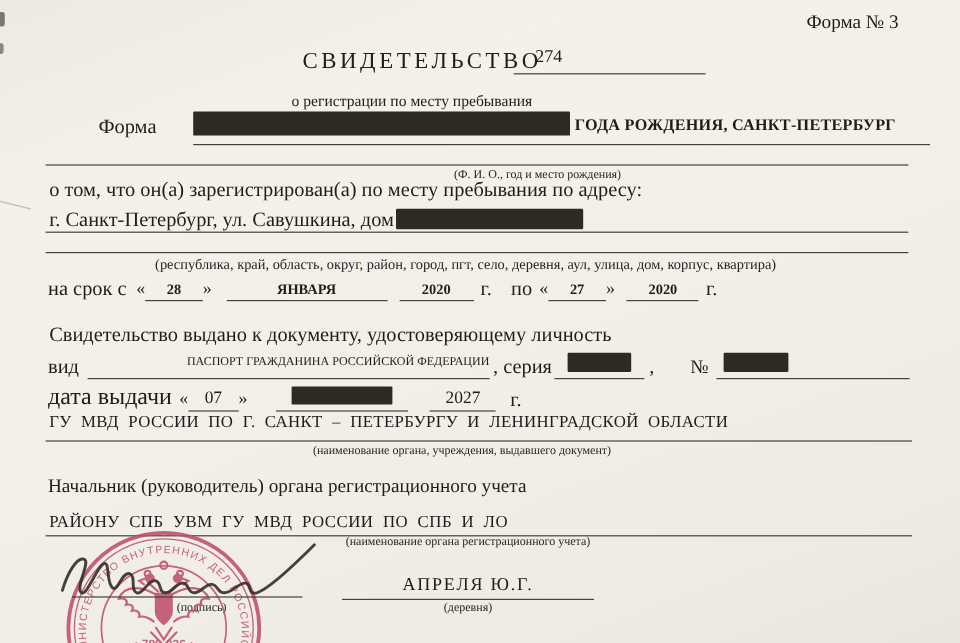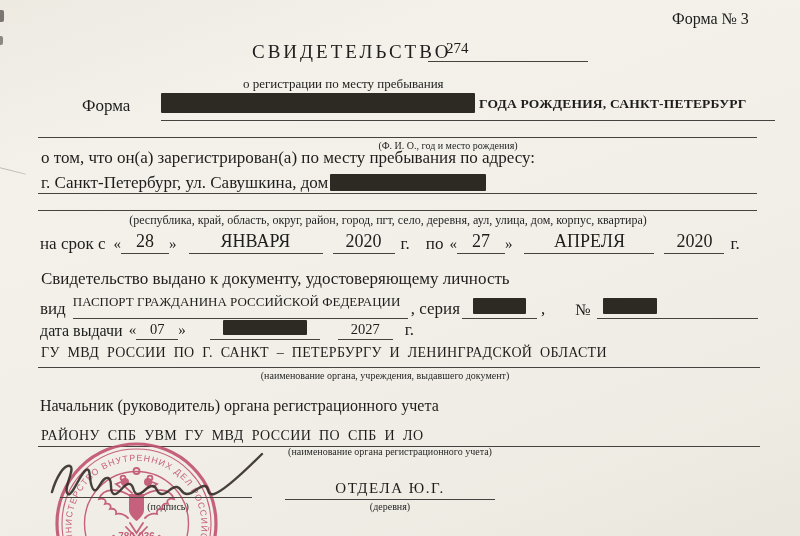--- a/index.html
+++ b/index.html
@@ -10,21 +10,21 @@
     overflow:hidden;
     background:linear-gradient(160deg,#edeae2 0%,#f3f1ea 22%,#f1efe8 55%,#eeebe3 85%,#e9e6de 100%);
     font-family:"Liberation Serif","DejaVu Serif",serif;
     color:#1e1d1b;
   }
   .abs{position:absolute;white-space:nowrap;}
   .cap{font-size:10px;color:#262626;text-align:center;white-space:nowrap;}
   .hr{border-top:1.5px solid #45433f;height:0;}
   .ul{border-bottom:1.6px solid #45433f;}
   .redact{display:inline-block;background:#2d2923;border-radius:1px;}
-  .uv{font-weight:normal;font-size:18px;text-align:center;padding-bottom:1px;}
+  .uv{font-weight:bold;font-size:12px;text-align:center;padding-bottom:1px;}
   .flexrow{display:flex;align-items:flex-end;}
   .q{font-size:15px;padding-bottom:1px;}
   
   .form-no{left:672px;top:10px;font-size:16px;}
   .title{left:252px;top:41px;font-size:19px;letter-spacing:3px;color:#21201e;}
   .cert-no{left:428px;top:40px;width:142px;height:21px;padding-left:18px;font-size:15px;}
   .subtitle{left:243px;top:76px;font-size:13px;}
   
   .issued-label{left:82px;top:96px;font-size:17px;}
   .issued-line{left:161px;top:93px;width:614px;height:27px;display:flex;align-items:flex-start;}
@@ -40,31 +40,31 @@
   .cap-addr{left:38px;top:213px;width:700px;font-size:12px;}
   
   .period{left:40px;top:231px;width:718px;font-size:17px;}
   .p-label{margin-right:8px;}
   .w48{width:48px;} .w134{width:134px;} .w130{width:130px;} .w62{width:62px;} .w60{width:60px;}
   .ml6{margin-left:6px;} .ml10{margin-left:10px;} .ml12{margin-left:12px;} .ml16{margin-left:16px;} .ml18{margin-left:18px;} .ml24{margin-left:24px;}
   .intro{left:41px;top:269px;font-size:17px;}
   
   .vid{left:40px;top:294px;width:718px;}
   .vid-label{font-size:17px;margin-right:4px;}
-  .vid-type{width:335px;font-size:13px;text-align:left;padding-bottom:8px;margin-left:3px;}
+  .vid-type{width:335px;font-size:10px;text-align:right;padding-bottom:8px;margin-left:3px;}
   .vid-series-label{font-size:17px;margin-left:3px;}
   .vid-series{width:75px;margin-left:2px;text-align:center;padding-bottom:0;}
   .vid-series .redact{width:53px;height:16px;}
   .vid-comma{font-size:17px;margin-left:4px;}
   .vid-num-label{font-size:16px;margin-left:30px;}
   .vid-num{flex:1;margin-left:6px;padding-bottom:0;}
   .vid-num .redact{width:54px;height:16px;margin-left:6px;}
   
   .idate{left:40px;top:320px;}
-  .idate-label{font-size:16px;margin-right:6px;}
+  .idate-label{font-size:20px;margin-right:6px;}
   .w42{width:42px;} .uv-n{font-weight:normal;font-size:14.5px;text-align:center;padding-bottom:1px;}
   .w110{width:110px;text-align:center;} .w110 .redact{width:84px;height:15px;}
   .w55{width:55px;}
   .gsuffix{font-size:17px;}
   
   .issuer{left:38px;top:345px;width:719px;height:22px;font-size:14px;word-spacing:4px;padding-left:3px;letter-spacing:.3px;}
   .cap-issuer{left:38px;top:370px;width:694px;}
   
   .auth-label{left:40px;top:397px;font-size:16px;}
   .auth-v1{left:458px;top:394px;width:299px;height:24px;font-size:14px;word-spacing:3px;padding-left:6px;display:flex;align-items:flex-end;padding-bottom:2px;}
@@ -115,21 +115,20 @@
     <span class="q">«</span>
     <span class="ul uv w48">28</span>
     <span class="q">»</span>
     <span class="ul uv w134 ml12">ЯНВАРЯ</span>
     <span class="ul uv w62 ml10">2020</span>
     <span class="ml6">г.</span>
     <span class="ml16">по</span>
     <span class="q ml6">«</span>
     <span class="ul uv w48">27</span>
     <span class="q">»</span>
-    <span class="ul uv w130 ml12">АПРЕЛЯ</span>
     <span class="ul uv w60 ml10">2020</span>
     <span class="ml6">г.</span>
   </div>
 
   <div class="abs intro">Свидетельство выдано к документу, удостоверяющему личность</div>
 
   <div class="abs flexrow vid">
     <span class="vid-label">вид</span>
     <span class="ul vid-type">ПАСПОРТ ГРАЖДАНИНА РОССИЙСКОЙ ФЕДЕРАЦИИ</span>
     <span class="vid-series-label">, серия</span>
@@ -190,21 +189,21 @@
   <div class="abs cap cap-sign">(подпись)</div>
 
   <svg class="abs sig-ink" viewBox="0 0 222 58">
     <path d="M6,44 C10,30 18,16 24,18 C30,20 16,42 22,46 C26,49 34,26 40,22 C46,18 42,38 48,42
              C52,45 56,28 62,30 C68,32 62,44 68,46 C73,48 78,34 84,36 C89,38 86,46 92,46
              C98,46 101,37 107,38 C112,39 110,46 116,46 C122,46 125,38 131,39 C136,40 135,46 141,46
              C148,46 153,37 159,38 C164,39 160,48 168,46 C178,43 200,22 216,6" fill="none" stroke="#37312b" stroke-width="2.4" stroke-linecap="round" opacity="0.92"></path>
   </svg>
 
   <div class="abs ul name-line">
-    <span>ОТДЕЛА  Ю.Г.</span>
+    <span>АПРЕЛЯ  Ю.Г.</span>
   </div>
   <div class="abs cap cap-name">(деревня)</div>
 
   <div class="abs mark1"></div>
   <div class="abs mark2"></div>
   <div class="abs scratch"></div>
 
 </div>
 
 </body></html>

